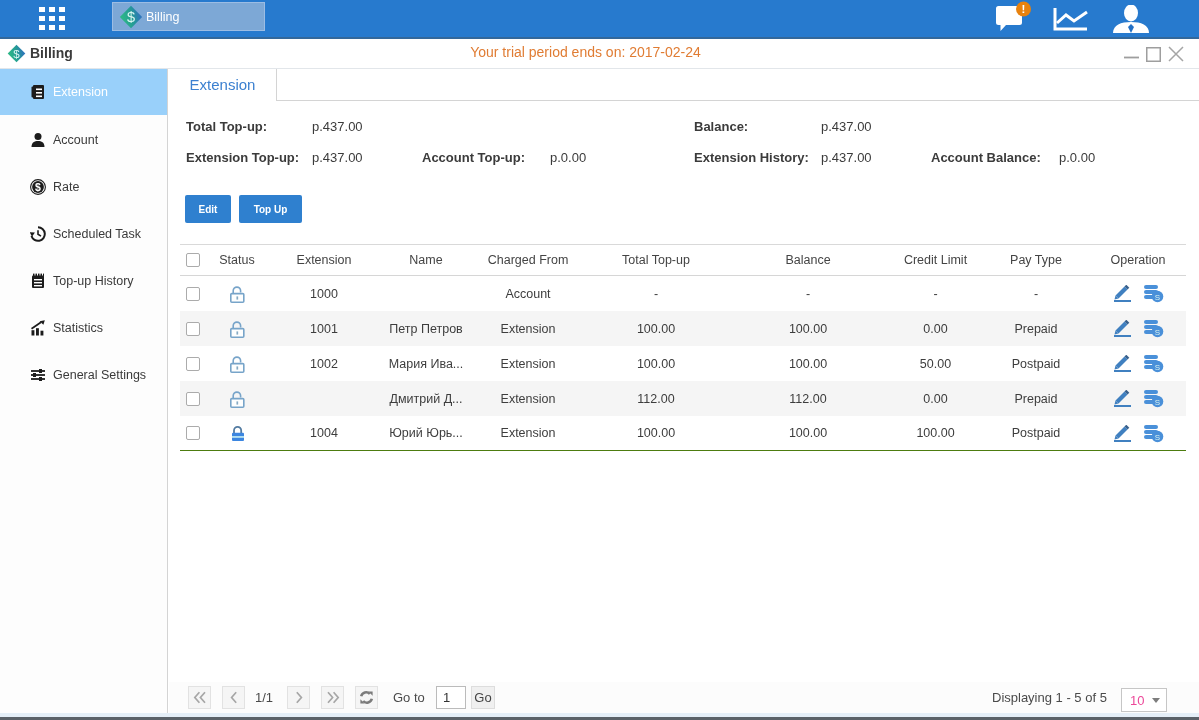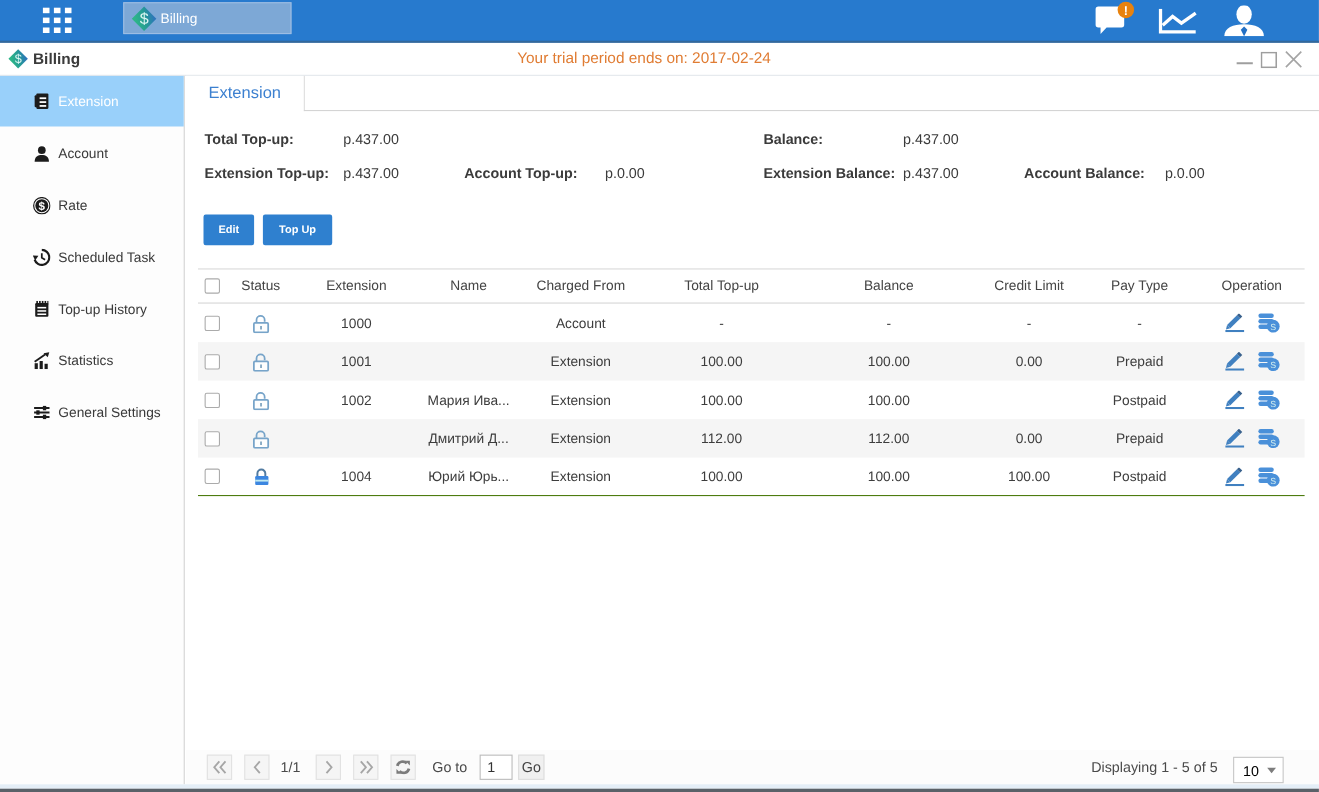--- a/index.html
+++ b/index.html
@@ -60,21 +60,21 @@
 
 .pager { position:absolute; left:0px; top:613px; width:1030px; height:36px; background:#fcfcfc; }
 .pbtn { position:absolute; top:4px; width:23px; height:23px; background:#f5f5f5; border:1px solid #e2e2e2;
   display:flex; align-items:center; justify-content:center; color:#b3b3b3; font-size:16px; }
 .ptxt { position:absolute; top:8px; font-size:13px; color:#4a4a4a; }
 .ginput { position:absolute; top:4px; width:30px; height:23px; border:1px solid #bbb; background:#fff;
   font-size:13px; color:#333; padding-left:6px; line-height:21px; }
 .gobtn { position:absolute; top:4px; width:24px; height:23px; background:#f0f0f0; border:1px solid #ddd;
   color:#444; font-size:13px; display:flex; align-items:center; justify-content:center; }
 .dd { position:absolute; top:6px; width:46px; height:24px; border:1px solid #c6c6c6; background:#fff; }
-.dd .n { position:absolute; left:8px; top:4px; font-size:13px; color:#000000; }
+.dd .n { position:absolute; left:8px; top:4px; font-size:13px; color:#ec4899; }
 .dd .tri { position:absolute; right:6px; top:9px; width:0; height:0; border-left:4.5px solid transparent;
   border-right:4.5px solid transparent; border-top:5.5px solid #7d7d7d; }
 
 .bottomstrip { position:absolute; left:0; bottom:0; width:1199px; height:3px; background:#5a6168; z-index:6; }
 .blueband { position:absolute; left:0; bottom:3px; width:1199px; height:4px; background:#e4eef7; z-index:5; }
 </style>
 </head>
 <body>
 <div id="page">
 
@@ -209,21 +209,21 @@
 
     <div class="lbl" style="left:17px; top:50px;">Total Top-up:</div>
     <div class="val" style="left:143px; top:50px;">p.437.00</div>
     <div class="lbl" style="left:525px; top:50px;">Balance:</div>
     <div class="val" style="left:652px; top:50px;">p.437.00</div>
 
     <div class="lbl" style="left:17px; top:81px;">Extension Top-up:</div>
     <div class="val" style="left:143px; top:81px;">p.437.00</div>
     <div class="lbl" style="left:253px; top:81px;">Account Top-up:</div>
     <div class="val" style="left:381px; top:81px;">p.0.00</div>
-    <div class="lbl" style="left:525px; top:81px;">Extension Balance:</div>
+    <div class="lbl" style="left:525px; top:81px;">Extension History:</div>
     <div class="val" style="left:652px; top:81px;">p.437.00</div>
     <div class="lbl" style="left:762px; top:81px;">Account Balance:</div>
     <div class="val" style="left:890px; top:81px;">p.0.00</div>
 
     <div class="btn" style="left:16px; width:46px;">Edit</div>
     <div class="btn" style="left:70px; width:63px;">Top Up</div>
 
     <div class="table" id="tbl">
         <div class="thead">
           <div class="cell" style="left:4px; width:18px;">
@@ -283,20 +283,21 @@
             <span class="cbx"></span>
           </div>
           <div class="cell" style="left:27px; width:60px;">
             <svg width="18" height="18" viewBox="0 0 18 18">
               <path d="M5.2 8.6 V5.8 a3.7 3.7 0 0 1 7.4 0 V7.4" stroke="#77a4c9 " stroke-width="1.6" fill="none"></path>
               <rect x="2.8" y="8.6" width="13" height="8.6" rx="1" stroke="#77a4c9" stroke-width="1.6" fill="#fdfefe"></rect>
               <path d="M9.3 11.4 v3.2" stroke="#86a9c3" stroke-width="1.7"></path>
             </svg>
           </div>
           <div class="cell" style="left:94px; width:100px;">1001</div>
+          <div class="cell" style="left:196px; width:100px;">Петр Петров</div>
           <div class="cell" style="left:298px; width:100px;">Extension</div>
           <div class="cell" style="left:406px; width:140px;">100.00</div>
           <div class="cell" style="left:558px; width:140px;">100.00</div>
           <div class="cell" style="left:696px; width:119px;">0.00</div>
           <div class="cell" style="left:806px; width:100px;">Prepaid</div>
           <div class="cell" style="left:908px; width:100px;">
             <span style="margin-right:11px; display:inline-flex;">
               <svg width="19" height="17" viewBox="0 0 19 17">
                 <path d="M2.5 11.5 L11.5 2.5 L14.5 5.5 L5.5 14.5 z" fill="#4080c0" transform="translate(0,-1)"></path>
                 <path d="M11.5 2.5 l1.8-1.8 3 3 L14.5 5.5 z" fill="#38608c" transform="translate(0,-1)"></path>
@@ -326,20 +327,21 @@
               <path d="M5.2 8.6 V5.8 a3.7 3.7 0 0 1 7.4 0 V7.4" stroke="#77a4c9 " stroke-width="1.6" fill="none"></path>
               <rect x="2.8" y="8.6" width="13" height="8.6" rx="1" stroke="#77a4c9" stroke-width="1.6" fill="#fdfefe"></rect>
               <path d="M9.3 11.4 v3.2" stroke="#86a9c3" stroke-width="1.7"></path>
             </svg>
           </div>
           <div class="cell" style="left:94px; width:100px;">1002</div>
           <div class="cell" style="left:196px; width:100px;">Мария Ива...</div>
           <div class="cell" style="left:298px; width:100px;">Extension</div>
           <div class="cell" style="left:406px; width:140px;">100.00</div>
           <div class="cell" style="left:558px; width:140px;">100.00</div>
+          <div class="cell" style="left:696px; width:119px;">50.00</div>
           <div class="cell" style="left:806px; width:100px;">Postpaid</div>
           <div class="cell" style="left:908px; width:100px;">
             <span style="margin-right:11px; display:inline-flex;">
               <svg width="19" height="17" viewBox="0 0 19 17">
                 <path d="M2.5 11.5 L11.5 2.5 L14.5 5.5 L5.5 14.5 z" fill="#4080c0" transform="translate(0,-1)"></path>
                 <path d="M11.5 2.5 l1.8-1.8 3 3 L14.5 5.5 z" fill="#38608c" transform="translate(0,-1)"></path>
                 <path d="M2.5 10.5 l-1 4 l4 -1 z" fill="#4080c0"></path>
                 <rect x="1" y="15" width="17" height="2" fill="#4080c0"></rect>
               </svg>
             </span>

